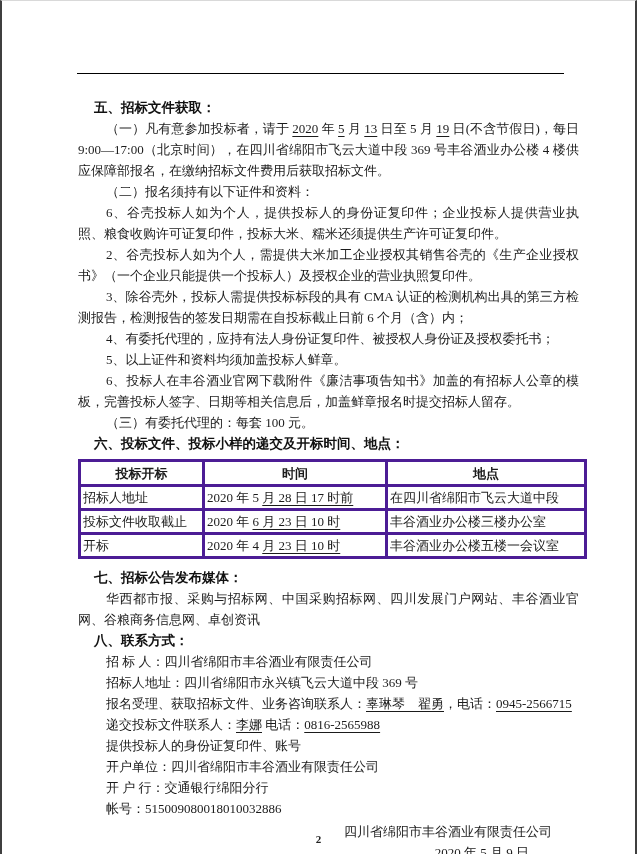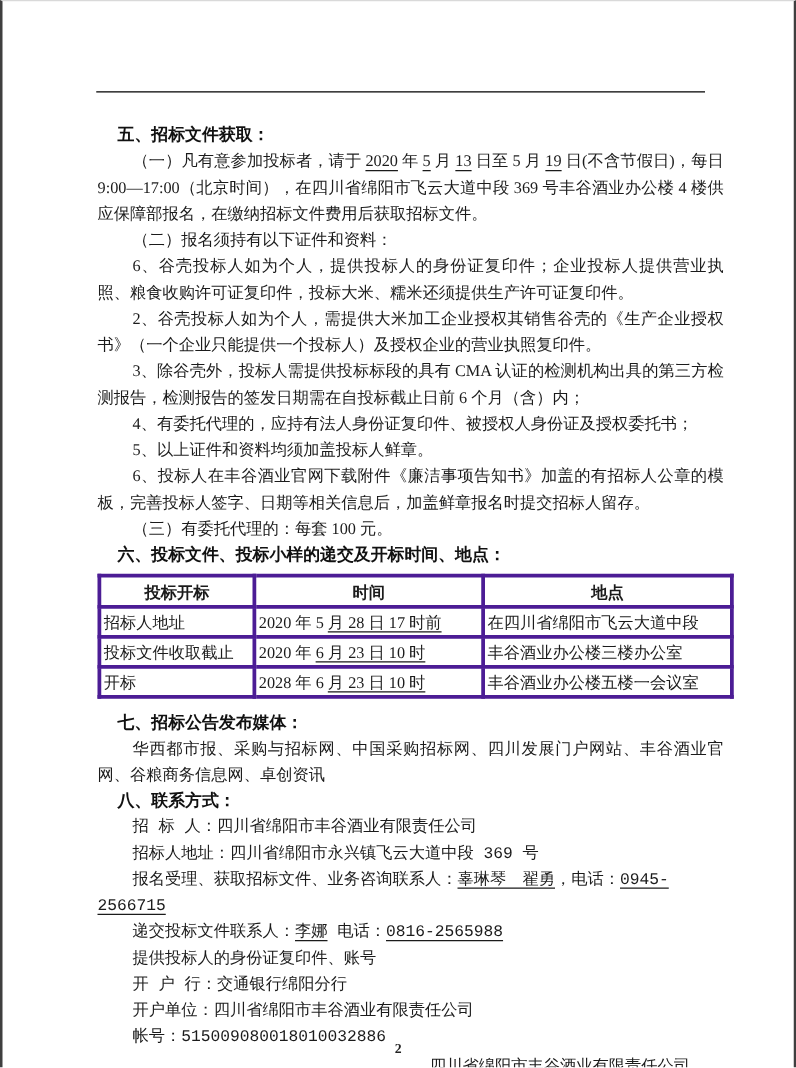--- a/index.html
+++ b/index.html
@@ -42,21 +42,20 @@
     color: #111111;
   }
   p.para {
     margin: 0;
     text-indent: 28px;
     text-align: justify;
   }
   p.line {
     margin: 0;
     text-indent: 28px;
-    font-family: Liberation Mono, monospace;
   }
   .u { text-decoration: underline; text-underline-offset: 3px; text-decoration-thickness: 1px; }
   table.schedule {
     border-collapse: collapse;
     table-layout: fixed;
     width: 506px;
     margin: 5px 0 8px 0;
     font-size: 13px;
   }
   table.schedule th, table.schedule td {
@@ -135,37 +134,37 @@
           <td><span>2020 年 5 </span><span class="u">月 28 日 17 时前</span></td>
           <td>在四川省绵阳市飞云大道中段</td>
         </tr>
         <tr>
           <td>投标文件收取截止</td>
           <td><span>2020 年 </span><span class="u">6 月 23 日 10 时</span></td>
           <td>丰谷酒业办公楼三楼办公室</td>
         </tr>
         <tr>
           <td>开标</td>
-          <td><span>2028 年 6 </span><span class="u">月 23 日 10 时</span></td>
+          <td><span>2020 年 4 </span><span class="u">月 23 日 10 时</span></td>
           <td>丰谷酒业办公楼五楼一会议室</td>
         </tr>
       </tbody>
     </table>
 
     <h2 class="sec-heading">七、招标公告发布媒体：</h2>
     <p class="para">华西都市报、采购与招标网、中国采购招标网、四川发展门户网站、丰谷酒业官网、谷粮商务信息网、卓创资讯</p>
 
     <h2 class="sec-heading">八、联系方式：</h2>
     <p class="line"><span>招 标 人：四川省绵阳市丰谷酒业有限责任公司</span></p>
     <p class="line"><span>招标人地址：四川省绵阳市永兴镇飞云大道中段 369 号</span></p>
     <p class="line"><span>报名受理、获取招标文件、业务咨询联系人：</span><span class="u">辜琳琴　翟勇</span><span>，电话：</span><span class="u">0945-2566715</span></p>
     <p class="line"><span>递交投标文件联系人：</span><span class="u">李娜</span><span> 电话：</span><span class="u">0816-2565988</span></p>
     <p class="line"><span>提供投标人的身份证复印件、账号</span></p>
+    <p class="line"><span>开户单位：四川省绵阳市丰谷酒业有限责任公司</span></p>
     <p class="line"><span>开 户 行：交通银行绵阳分行</span></p>
-    <p class="line"><span>开户单位：四川省绵阳市丰谷酒业有限责任公司</span></p>
     <p class="line"><span>帐号：515009080018010032886</span></p>
 
     <div class="footer-company">四川省绵阳市丰谷酒业有限责任公司</div>
     <div class="footer-date">2020 年 5 月 9 日</div>
   </div>
 
   <div class="page-number">2</div>
 </div>
 
 </body></html>

